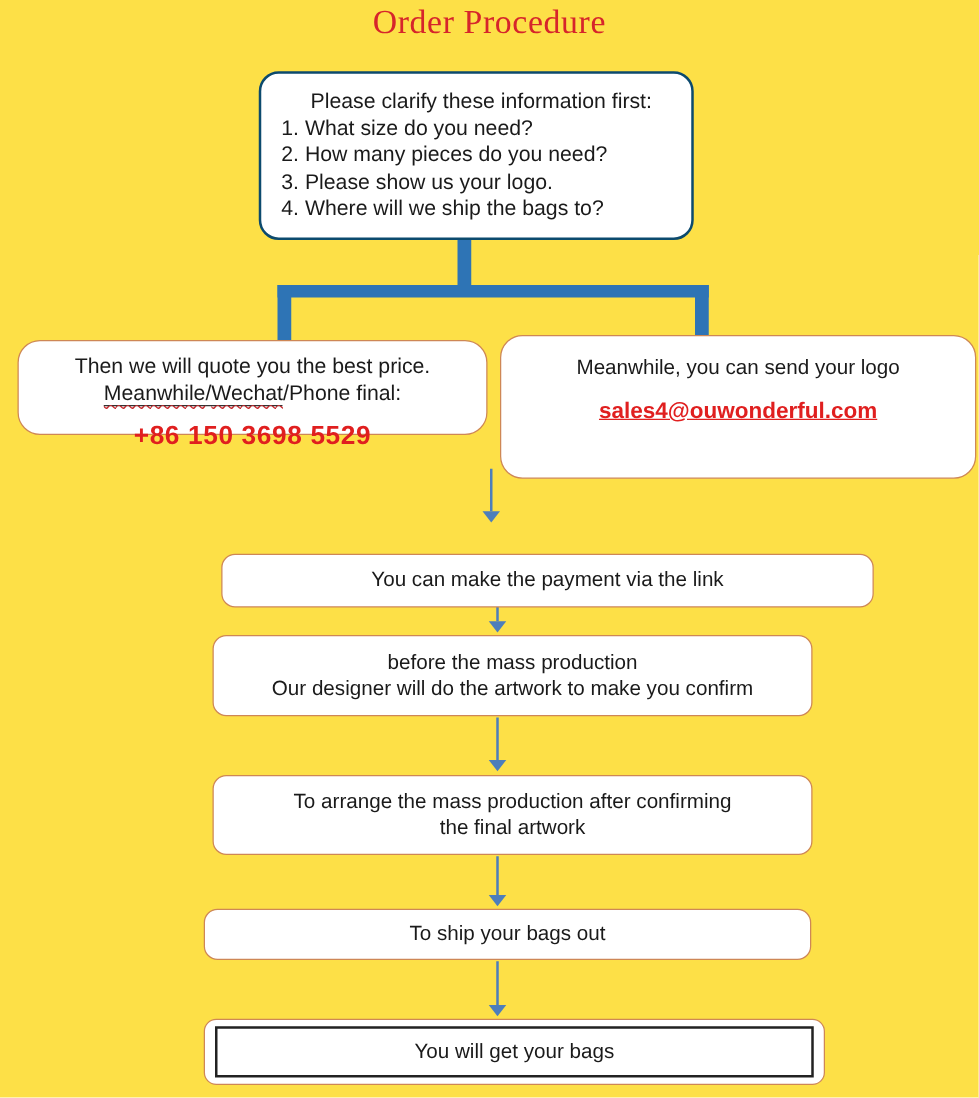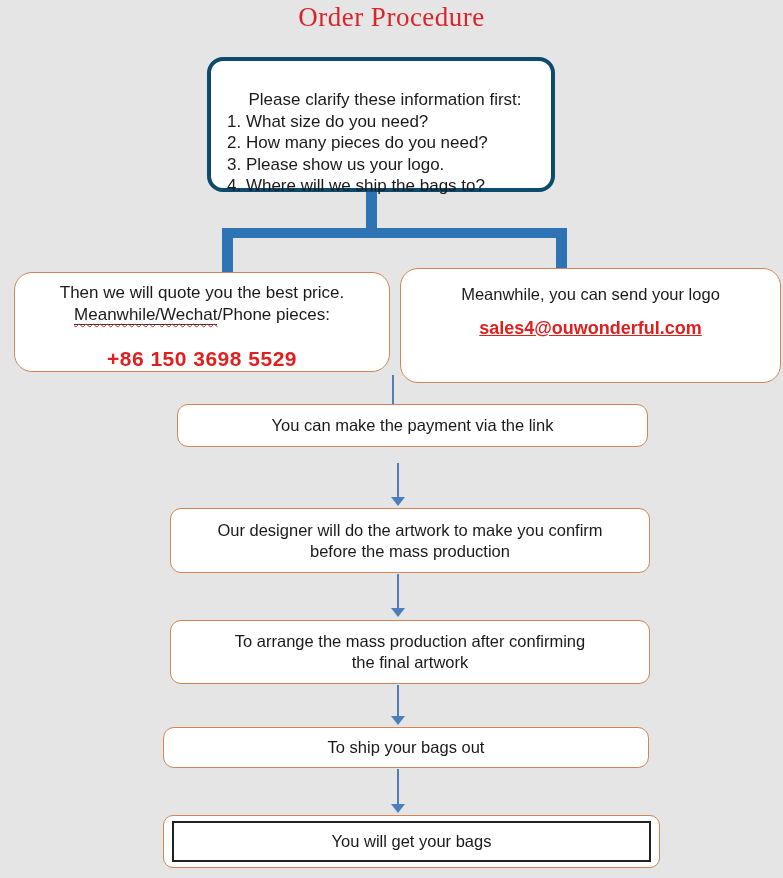--- a/index.html
+++ b/index.html
@@ -1,20 +1,20 @@
 <!DOCTYPE html>
 <html><head>
 <meta charset="utf-8">
 <style>
   html, body { margin: 0; padding: 0; background: #ffffff; }
   .canvas {
     position: relative;
     width: 783px;
     height: 878px;
-    background: #e5e5e5;
+    background: #fde047;
     font-family: "Liberation Sans", sans-serif;
     color: #1a1a1a;
     overflow: hidden;
   }
 
   
   .title {
     position: absolute;
     top: 0; left: 0; width: 100%;
     margin: 0;
@@ -31,43 +31,43 @@
   .obox {
     position: absolute;
     background: #ffffff;
     border: 1.6px solid #ce8756;
     border-radius: 14px;
     box-sizing: border-box;
   }
 
   .clarify-box {
     left: 207px; top: 57px; width: 348px; height: 135px;
-    border: 4px solid #0c4a6e;
+    border: 2px solid #0c4a6e;
     border-radius: 16px;
     font-size: 17px;
     line-height: 21.5px;
-    padding: 28px 8px 0 16px;
+    padding: 11px 8px 0 16px;
   }
   .clarify-heading { text-align: center; }
 
   .quote-box {
-    left: 14px; top: 272px; width: 376px; height: 100px;
+    left: 14px; top: 272px; width: 376px; height: 76px;
     border-radius: 18px;
     font-size: 17px;
     line-height: 22px;
     text-align: center;
     padding-top: 9px;
   }
   .ul-black { border-bottom: 1px solid #333; padding-bottom: 0px; }
   .misspelled {
     text-decoration: underline wavy #c4262b 1px;
     text-underline-offset: 3px;
   }
   .phone {
-    margin-top: 22px;
+    margin-top: 12px;
     font-size: 21px;
     font-weight: bold;
     color: #e01f1f;
     letter-spacing: 0.5px;
   }
 
   .logo-box {
     left: 400px; top: 268px; width: 381px; height: 115px;
     border-radius: 18px;
     font-size: 16.5px;
@@ -88,21 +88,21 @@
   .step {
     display: flex;
     flex-direction: column;
     align-items: center;
     justify-content: center;
     text-align: center;
     font-size: 16.5px;
     line-height: 21px;
     border-radius: 11px;
   }
-  .step-payment    { left: 177px; top: 404px; width: 471px; height: 43px; }
+  .step-payment    { left: 177px; top: 443px; width: 522px; height: 43px; }
   .step-artwork    { left: 170px; top: 508px; width: 480px; height: 65px; }
   .step-production { left: 170px; top: 620px; width: 480px; height: 64px; }
   .step-ship       { left: 163px; top: 727px; width: 486px; height: 41px; }
   .step-final      { left: 163px; top: 815px; width: 497px; height: 53px; padding: 5px 8px; border-radius: 10px; }
   .final-inner {
     border: 2px solid #222222;
     width: 100%; height: 100%;
     box-sizing: border-box;
     display: flex; align-items: center; justify-content: center;
     font-size: 16.5px;
@@ -155,21 +155,21 @@
     <div class="clarify-item">4. Where will we ship the bags to?</div>
   </div>
 
   <div class="conn conn-stem"></div>
   <div class="conn conn-hbar"></div>
   <div class="conn conn-ldrop"></div>
   <div class="conn conn-rdrop"></div>
 
   <div class="obox quote-box">
     <div>Then we will quote you the best price.</div>
-    <div><span class="ul-black"><span class="misspelled">Meanwhile</span><span>/</span><span class="misspelled">Wechat</span></span><span>/Phone pieces:</span></div>
+    <div><span class="ul-black"><span class="misspelled">Meanwhile</span><span>/</span><span class="misspelled">Wechat</span></span><span>/Phone final:</span></div>
     <div class="phone">+86 150 3698 5529</div>
   </div>
 
   <div class="obox logo-box">
     <div>Meanwhile, you can send your logo</div>
     <div class="email">sales4@ouwonderful.com</div>
   </div>
 
   <div class="arrow arrow-1">
     <div class="shaft"></div>
@@ -190,22 +190,22 @@
   <div class="arrow arrow-5">
     <div class="shaft"></div>
     <div class="head"></div>
   </div>
 
   <div class="obox step step-payment">
     <div>You can make the payment via the link</div>
   </div>
 
   <div class="obox step step-artwork">
+    <div>before the mass production</div>
     <div>Our designer will do the artwork to make you confirm</div>
-    <div>before the mass production</div>
   </div>
 
   <div class="obox step step-ship">
     <div>To ship your bags out</div>
   </div>
 
   <div class="obox step step-production">
     <div>To arrange the mass production after confirming</div>
     <div>the final artwork</div>
   </div>

